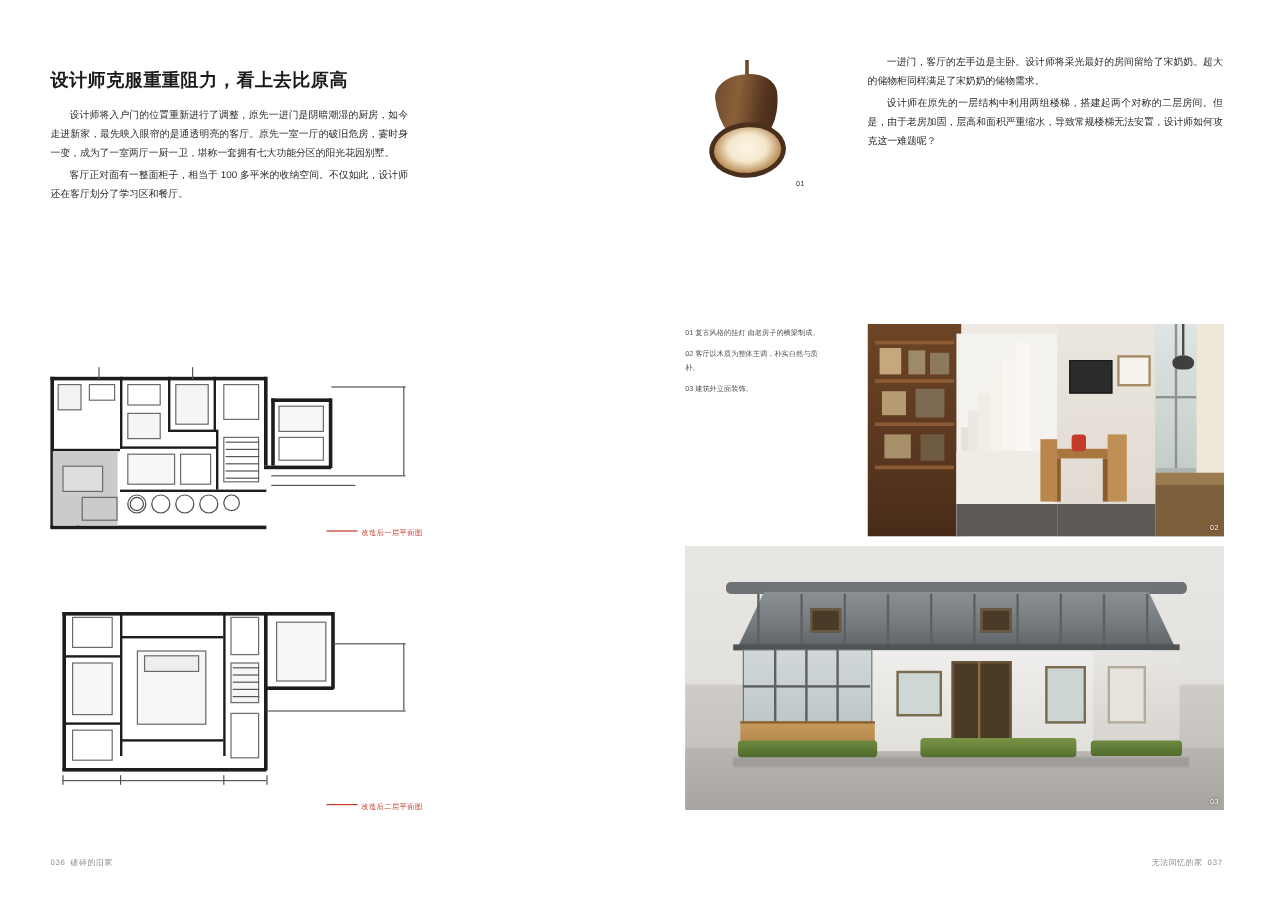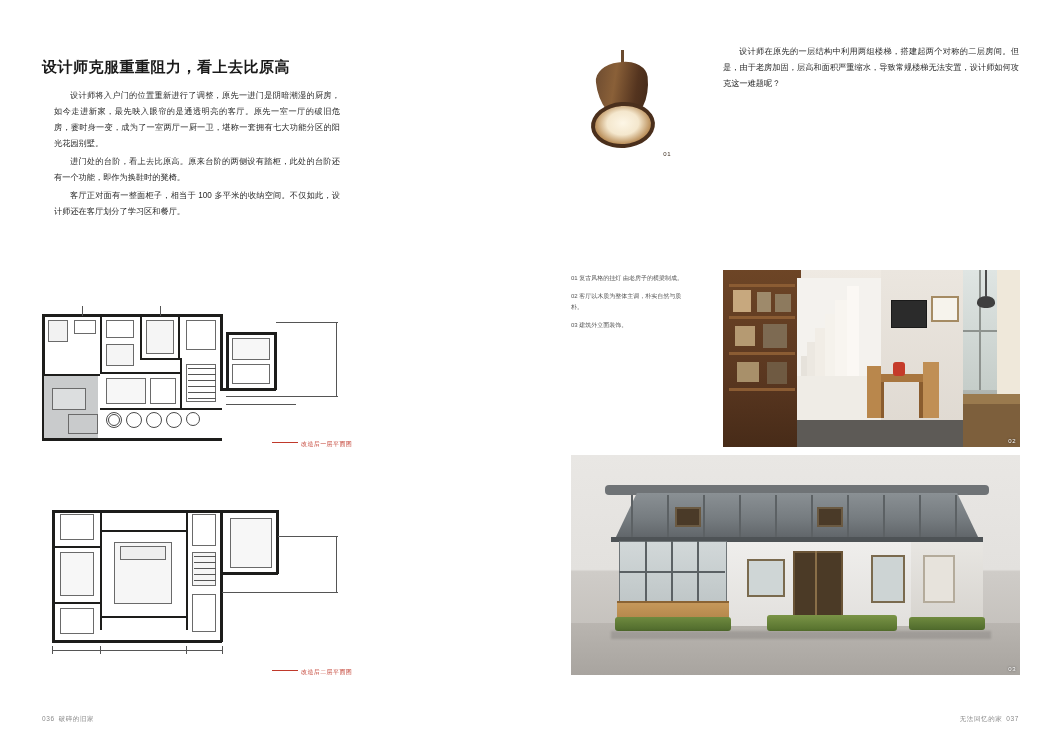--- a/index.html
+++ b/index.html
@@ -41,21 +41,21 @@
     position: absolute;
     left: 42px;
     top: 88px;
     width: 298px;
     font-size: 8.2px;
     line-height: 16px;
     color: #2b2b2b;
     text-align: justify;
   }
   .body-col p {
-    margin: 0 0 2px 12px;
+    margin: 0 0 2px 0;
     text-indent: 16px;
   }
 
   
   .plan {
     position: absolute;
     background: #ffffff;
   }
   .plan-caption {
     position: absolute;
@@ -179,21 +179,20 @@
 <body>
 
 <div class="spread">
 
   <div class="page page-left">
 
     <div class="article-title">设计师克服重重阻力，看上去比原高</div>
 
     <div class="body-col">
       <p>设计师将入户门的位置重新进行了调整，原先一进门是阴暗潮湿的厨房，如今走进新家，最先映入眼帘的是通透明亮的客厅。原先一室一厅的破旧危房，霎时身一变，成为了一室两厅一厨一卫，堪称一套拥有七大功能分区的阳光花园别墅。</p>
-      <p>进门处的台阶，看上去比原高。原来台阶的两侧设有踏柜，此处的台阶还有一个功能，即作为换鞋时的凳椅。</p>
       <p>客厅正对面有一整面柜子，相当于 100 多平米的收纳空间。不仅如此，设计师还在客厅划分了学习区和餐厅。</p>
     </div>
 
     <div class="plan" style="left:40px; top:312px; width:300px; height:140px;">
       <div class="dwg" style="position:absolute; inset:0;">
 
         <div class="dwg-line" style="left:2px; top:2px; width:180px; height:2.6px;"></div>
         <div class="dwg-line" style="left:2px; top:2px; width:2.6px; height:126px;"></div>
         <div class="dwg-line" style="left:2px; top:126px; width:180px; height:2.6px;"></div>
         <div class="dwg-line" style="left:180px; top:2px; width:2.6px; height:74px;"></div>
@@ -303,20 +302,21 @@
     </div>
 
     <div class="footer-left">
       <span class="num">036</span><span>破碎的旧家</span>
     </div>
   </div>
 
   <div class="page page-right">
 
     <div class="rbody-col">
+      <p>一进门，客厅的左手边是主卧。设计师将采光最好的房间留给了宋奶奶。超大的储物柜同样满足了宋奶奶的储物需求。</p>
       <p>设计师在原先的一层结构中利用两组楼梯，搭建起两个对称的二层房间。但是，由于老房加固，层高和面积严重缩水，导致常规楼梯无法安置，设计师如何攻克这一难题呢？</p>
     </div>
 
     <div class="photo p01">
       <div class="lamp-cord"></div>
       <div class="lamp-shade"></div>
       <div class="lamp-mouth"></div>
       <div class="badge" style="color:#3a2a1c; text-shadow:none;">01</div>
     </div>
 

